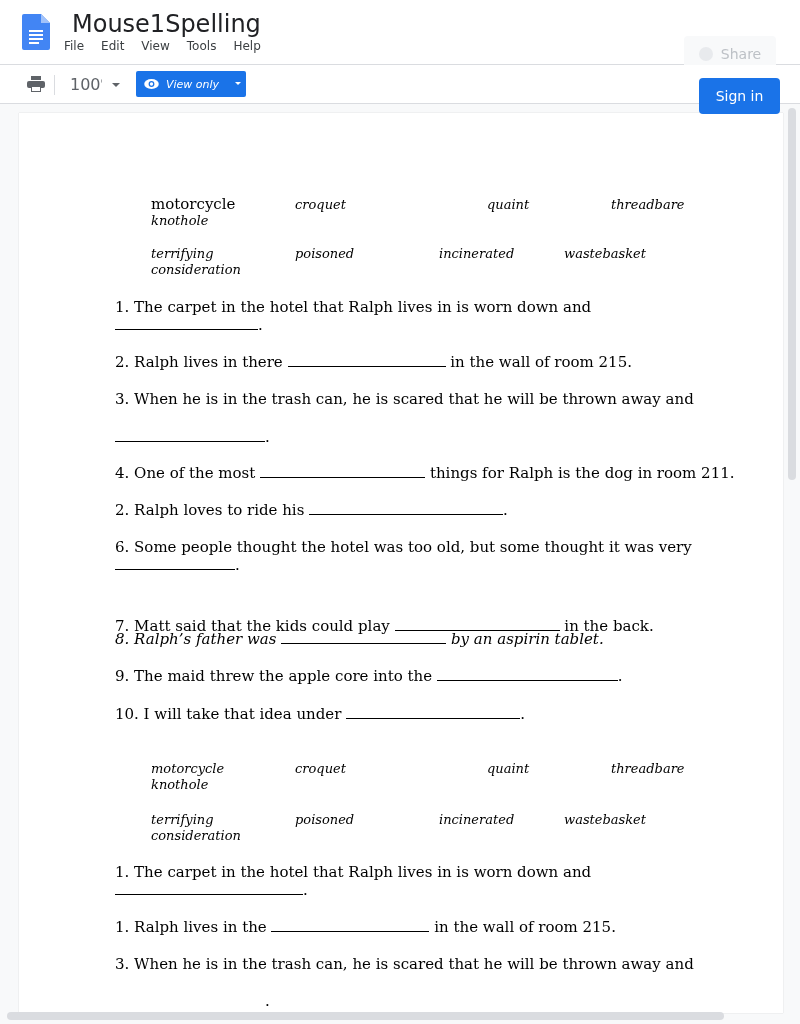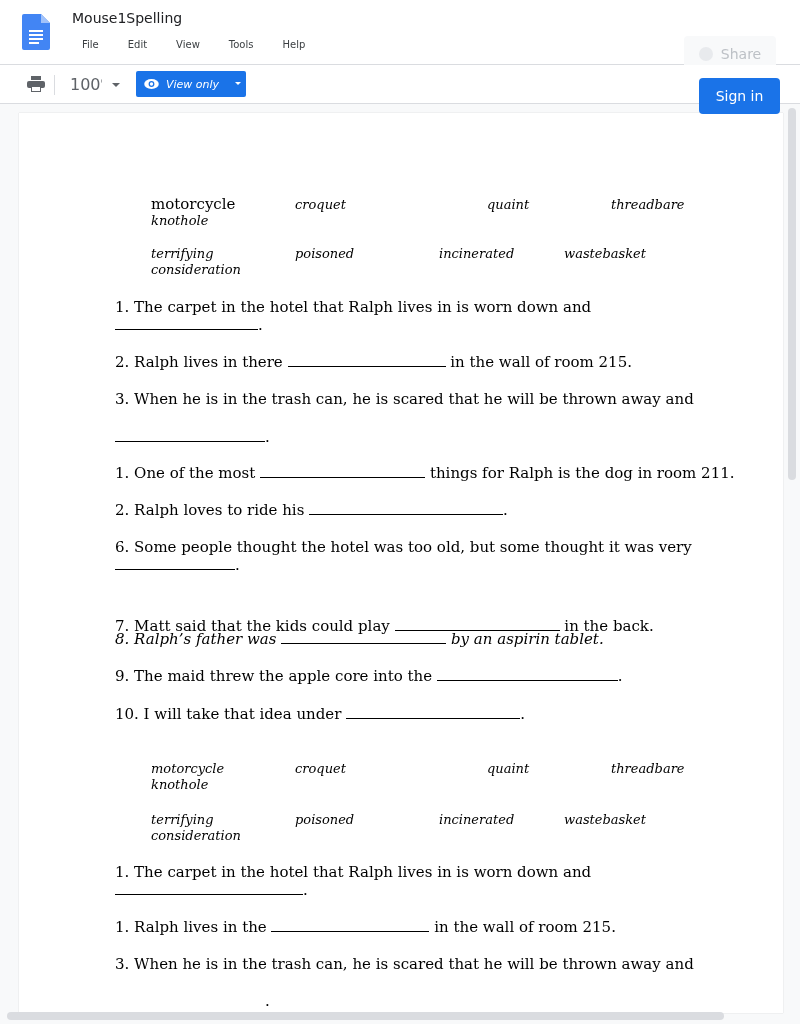--- a/index.html
+++ b/index.html
@@ -1,20 +1,20 @@
 <!DOCTYPE html>
 <html><head>
 <meta charset="utf-8">
 <style>
   * { box-sizing: border-box; margin: 0; padding: 0; }
   html, body { width: 800px; height: 1024px; overflow: hidden; background: #f8f9fa; font-family: "DejaVu Sans", sans-serif; }
   .header { position: absolute; left: 0; top: 0; width: 800px; height: 65px; background: #fff; border-bottom: 1px solid #dadce0; }
   .doc-logo { position: absolute; left: 22px; top: 14px; width: 28px; height: 36px; }
-  .title { position: absolute; left: 72px; top: 10px; font-size: 14px; color: #202124; }
-  .menu { position: absolute; left: 82px; top: 39px; display: flex; gap: 16px; font-size: 10px; color: #3c4043; }
+  .title { position: absolute; left: 72px; top: 10px; font-size: 24px; color: #202124; }
+  .menu { position: absolute; left: 64px; top: 39px; display: flex; gap: 4px; font-size: 12px; color: #3c4043; }
   .menu span { margin-right: 13px; cursor: pointer; }
   .share-btn { position: absolute; left: 684px; top: 36px; width: 92px; height: 36px; background: #f8f9fa; border-radius: 4px; color: #bdc1c6; font-size: 14px; display: flex; align-items: center; justify-content: center; gap: 8px; }
   .share-btn .lock { width: 14px; height: 14px; border-radius: 50%; background: #e8eaed; }
   .toolbar { position: absolute; left: 0; top: 65px; width: 800px; height: 39px; background: #fff; border-bottom: 1px solid #dadce0; }
   .print-icon { position: absolute; left: 27px; top: 11px; width: 18px; height: 16px; }
   .sep { position: absolute; left: 54px; top: 10px; width: 1px; height: 20px; background: #dadce0; }
   .zoom { position: absolute; left: 70px; top: 10px; font-size: 16px; color: #5f6368; width: 32px; overflow: hidden; white-space: nowrap; }
   .zoom-caret { position: absolute; left: 112px; top: 18px; width: 0; height: 0; border-left: 4px solid transparent; border-right: 4px solid transparent; border-top: 4px solid #5f6368; }
   .view-only { position: absolute; left: 136px; top: 6px; width: 110px; height: 26px; background: #1a73e8; border-radius: 2px; color: #fff; font-size: 11px; display: flex; align-items: center; }
   .view-only .eye { margin-left: 8px; width: 15px; height: 10px; }
@@ -105,21 +105,21 @@
     <div class="q" style="top:240px;">
       <span>2.  Ralph lives in there </span><span class="blank" style="width:158px;"></span><span> in the wall of room 215.</span>
     </div>
     <div class="q" style="top:277px;">
       <span>3. When he is in the trash can, he is scared that he will be thrown away and</span>
     </div>
     <div class="q" style="top:315px;">
       <span class="blank" style="width:150px;"></span><span>.</span>
     </div>
     <div class="q" style="top:351px;">
-      <span>1.  One of the most </span><span class="blank" style="width:165px;"></span><span> things for Ralph is the dog in room 211.</span>
+      <span>4.  One of the most </span><span class="blank" style="width:165px;"></span><span> things for Ralph is the dog in room 211.</span>
     </div>
     <div class="q" style="top:388px;">
       <span>2.  Ralph loves to ride his </span><span class="blank" style="width:194px;"></span><span>.</span>
     </div>
     <div class="q" style="top:425px;">
       <span>6.  Some people thought the hotel was too old, but some thought it was very</span><br>
       <span class="blank" style="width:120px;"></span><span>.</span>
     </div>
     <div class="q" style="top:480px;margin-top:24px;">
       <span>7.  Matt said that the kids could play </span><span class="blank" style="width:165px;"></span><span> in the back.</span>

